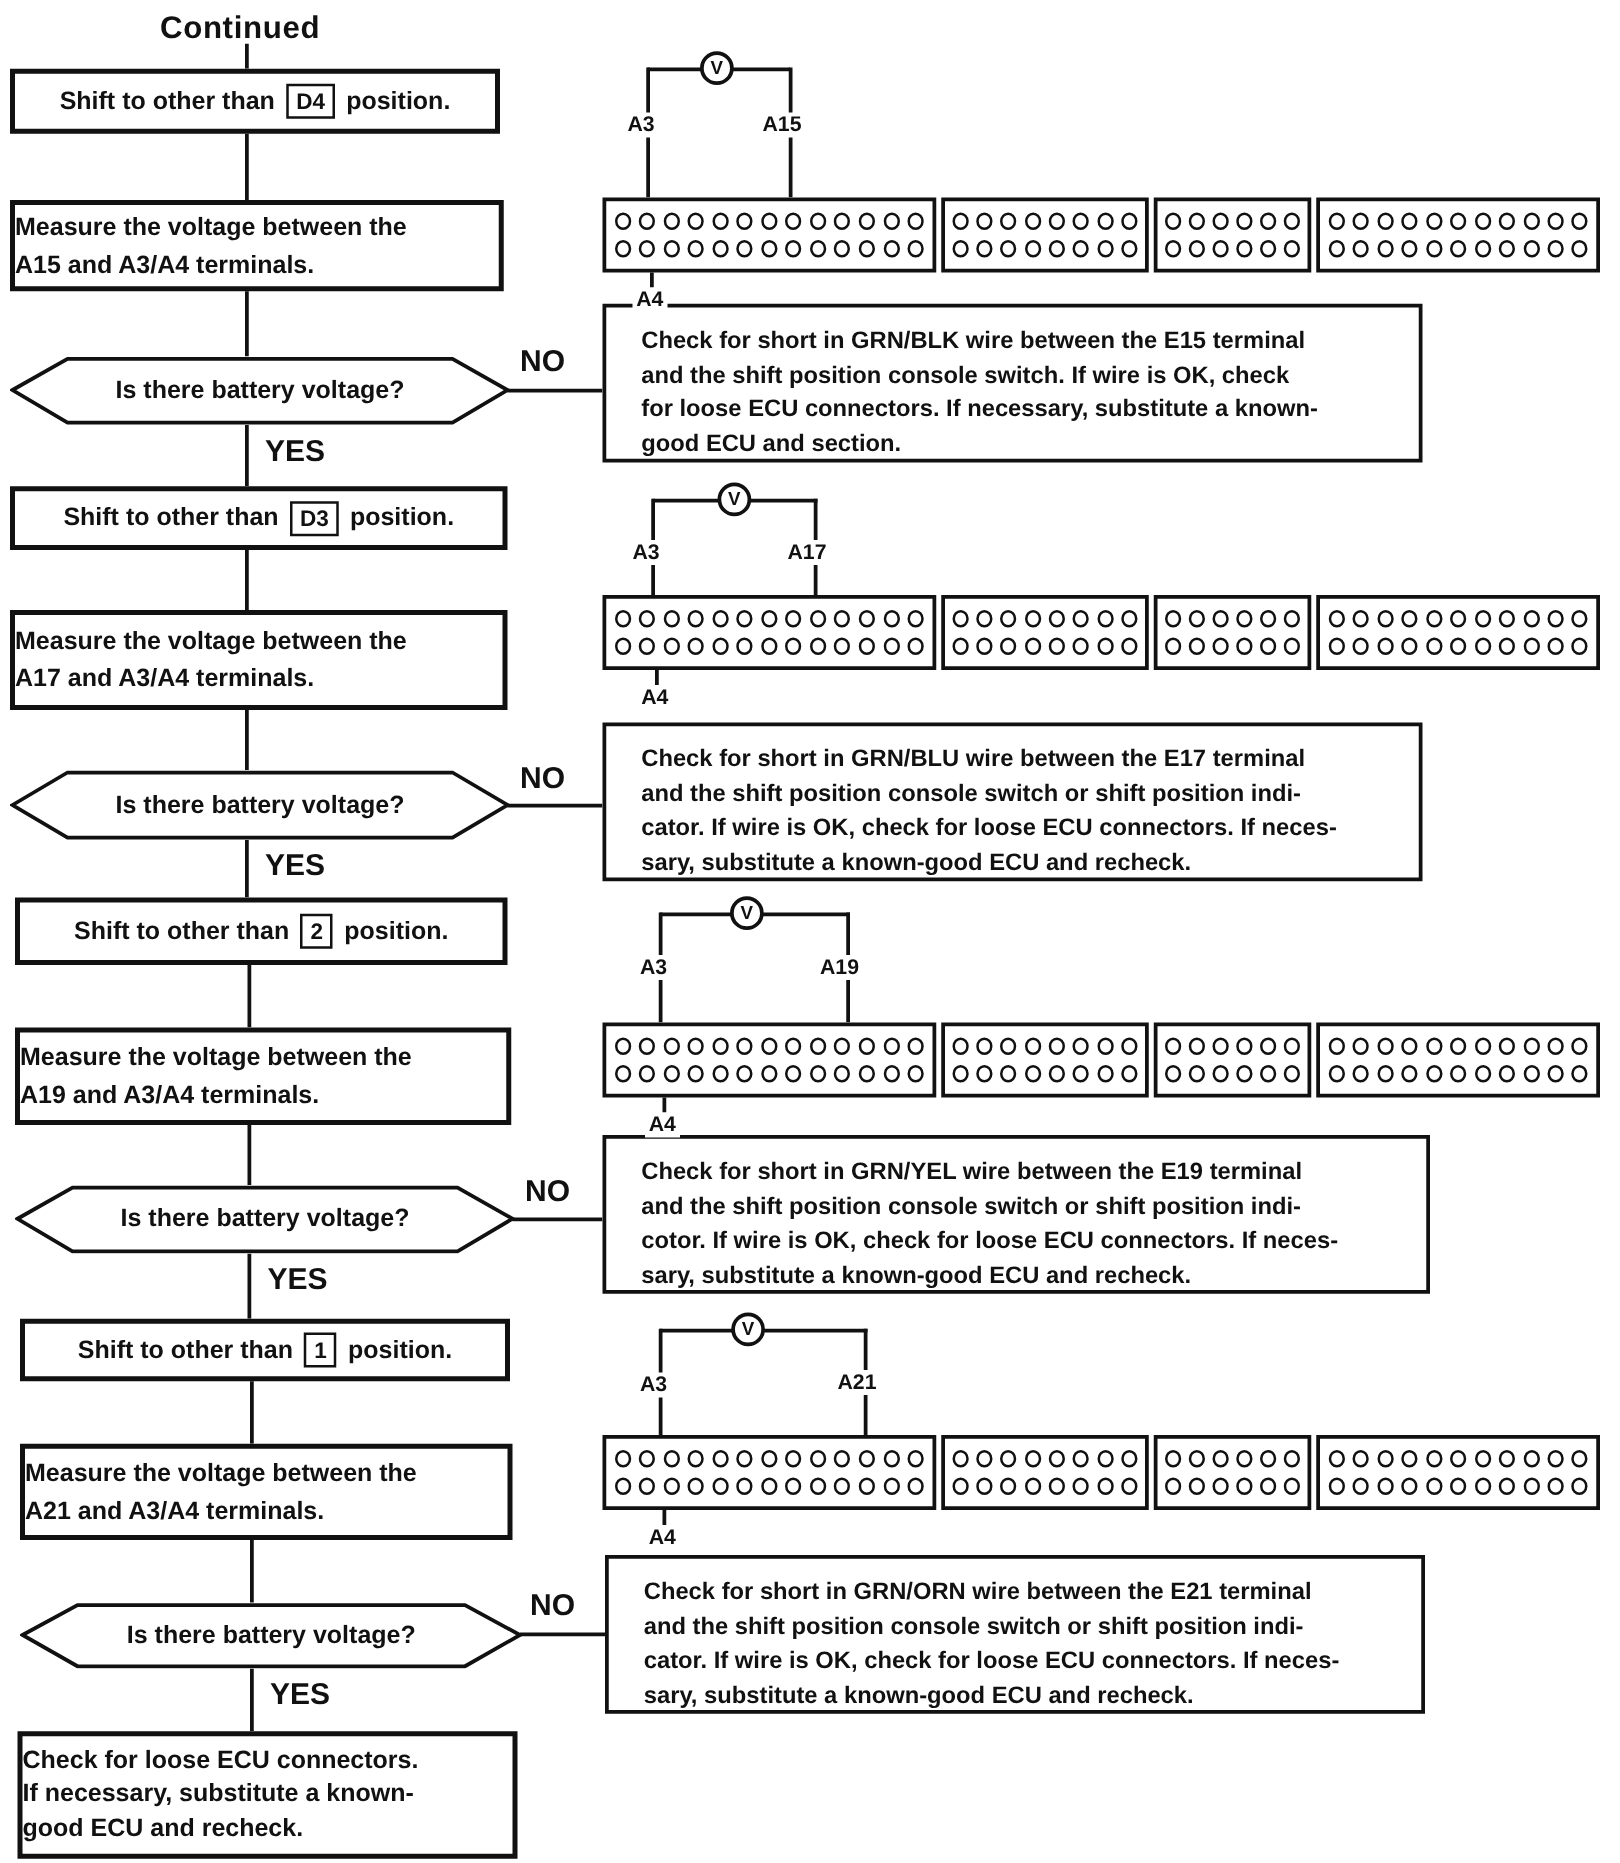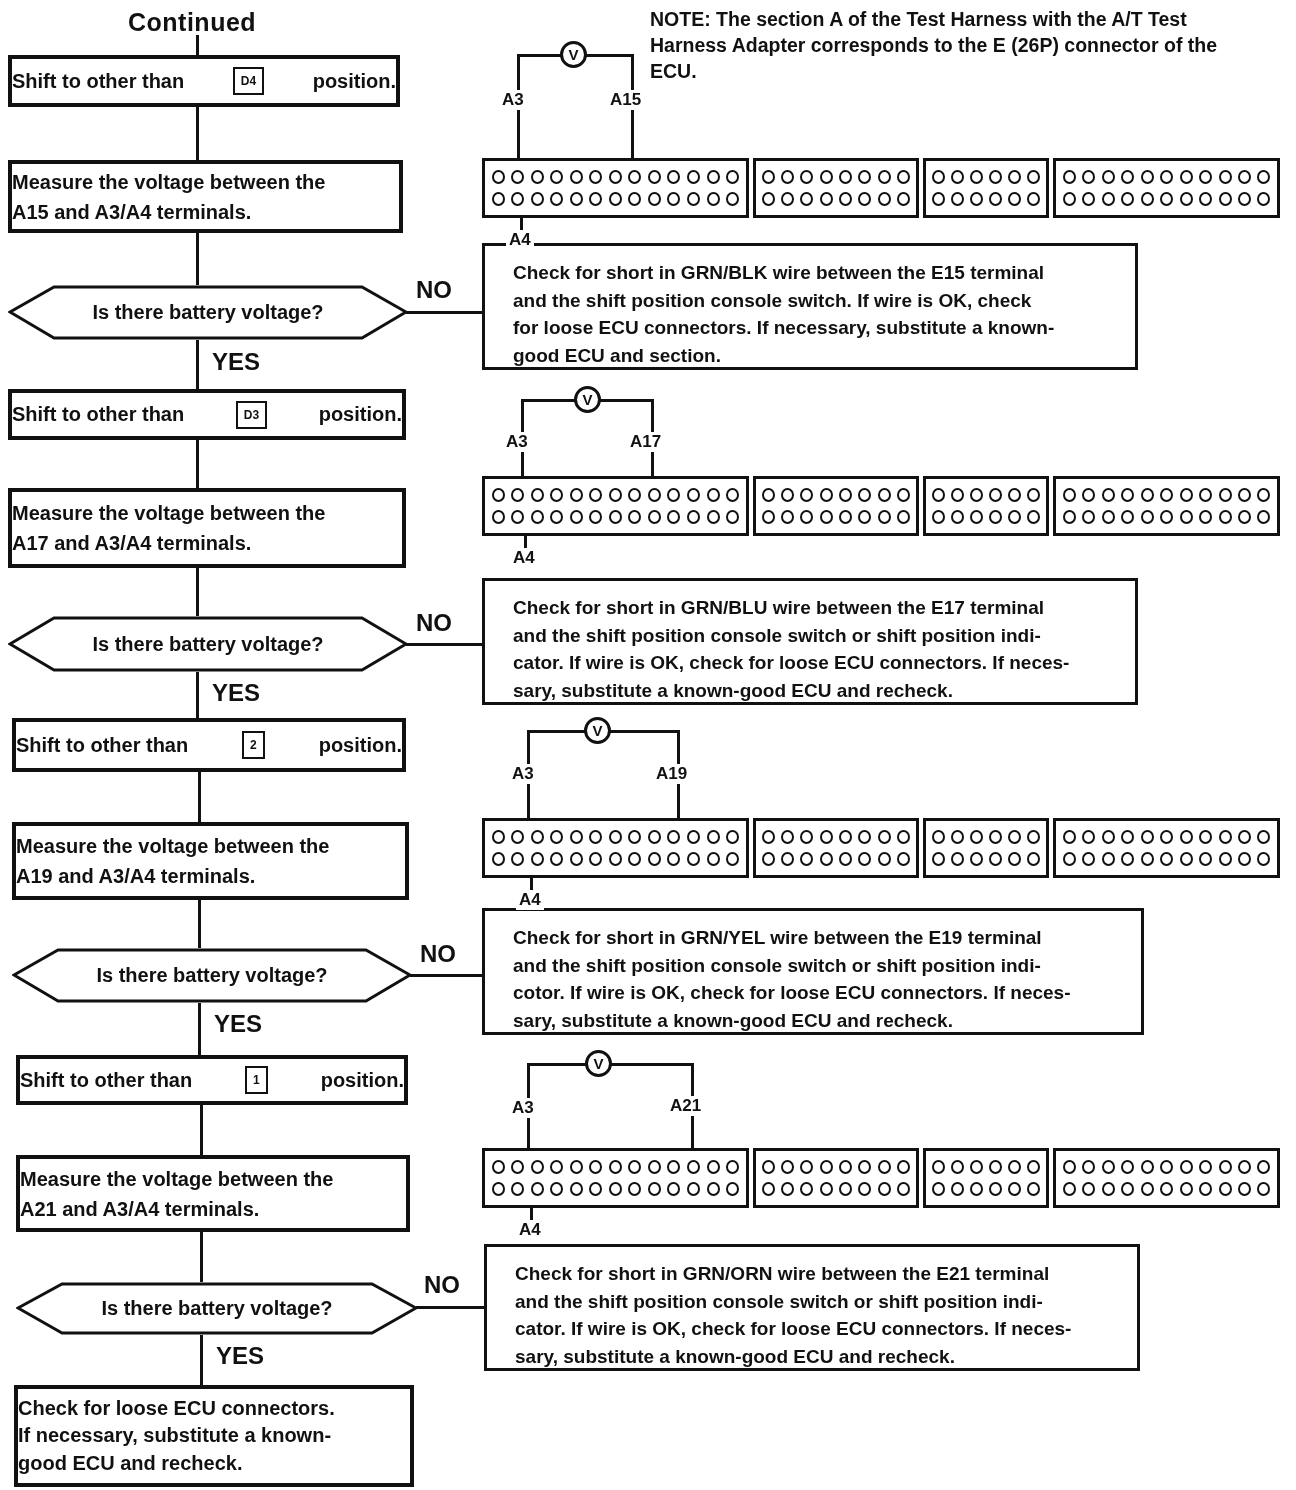--- a/index.html
+++ b/index.html
@@ -2,22 +2,22 @@
 <html><head>
 <meta charset="utf-8">
 <style>
   html,body{margin:0;padding:0;background:#fff;}
   .page{position:relative;width:1296px;height:1490px;background:#fff;overflow:hidden;
         font-family:"Liberation Sans",sans-serif;color:#111;font-weight:700;}
   .vl{position:absolute;width:3px;background:#111;}
   .hl{position:absolute;height:3px;background:#111;}
   .title{position:absolute;font-size:25px;letter-spacing:0.5px;}
   .sbox{position:absolute;border:4px solid #111;background:#fff;box-sizing:border-box;
-        display:flex;align-items:center;justify-content:space-between;font-size:20px;}
-  .sbox .key{border:2px solid #111;padding:0 6px;margin:0 9px;font-size:12px;line-height:24px;}
+        display:flex;align-items:center;justify-content:center;font-size:20px;}
+  .sbox .key{border:2px solid #111;padding:0 6px;margin:0 9px;font-size:18px;line-height:24px;}
   .mbox{position:absolute;border:4px solid #111;background:#fff;box-sizing:border-box;
         display:flex;align-items:center;font-size:20px;line-height:30px;}
   .mbox span{white-space:pre-line;}
   .hex{position:absolute;}
   .hex svg{position:absolute;left:0;top:0;}
   .hex .hex-label{position:absolute;left:0;top:0;width:100%;height:100%;display:flex;
         align-items:center;justify-content:center;font-size:20px;}
   .tag{position:absolute;font-size:24px;}
   .nobox{position:absolute;border:3px solid #111;background:#fff;box-sizing:border-box;
         font-size:19px;line-height:27.5px;white-space:pre-line;padding:13px 0 0 28px;}
@@ -127,23 +127,20 @@
   <div class="tag" style="left:424px;top:1271px;">NO</div>
   <div class="vl" style="left:200px;top:1335px;height:50px;"></div>
   <div class="tag" style="left:216px;top:1342px;">YES</div>
 
   <div class="mbox" style="left:14px;top:1385px;width:400px;height:102px;line-height:27.5px;">
     <span>Check for loose ECU connectors.
 If necessary, substitute a known-
 good ECU and recheck.</span>
   </div>
 
-  <div class="note" style="left:650px;top:6px;width:645px;">NOTE:  The section A of the Test Harness with the A/T Test
-Harness Adapter corresponds to the E (26P) connector of the
-ECU.</div>
 
   <div class="hl" style="left:518px;top:54px;width:114px;"></div>
   <div class="vmeter" style="left:560px;top:41px;">V</div>
   <div class="vl" style="left:517px;top:54px;height:104px;"></div>
   <div class="vl" style="left:631px;top:54px;height:104px;"></div>
   <div class="tlabel" style="left:499px;top:90px;">A3</div>
   <div class="tlabel" style="left:607px;top:90px;">A15</div>
   <div class="strip" style="left:482px;top:158px;">
       <div class="pin-section" style="flex: 13 1 0px;">
         <div class="pin-row">

